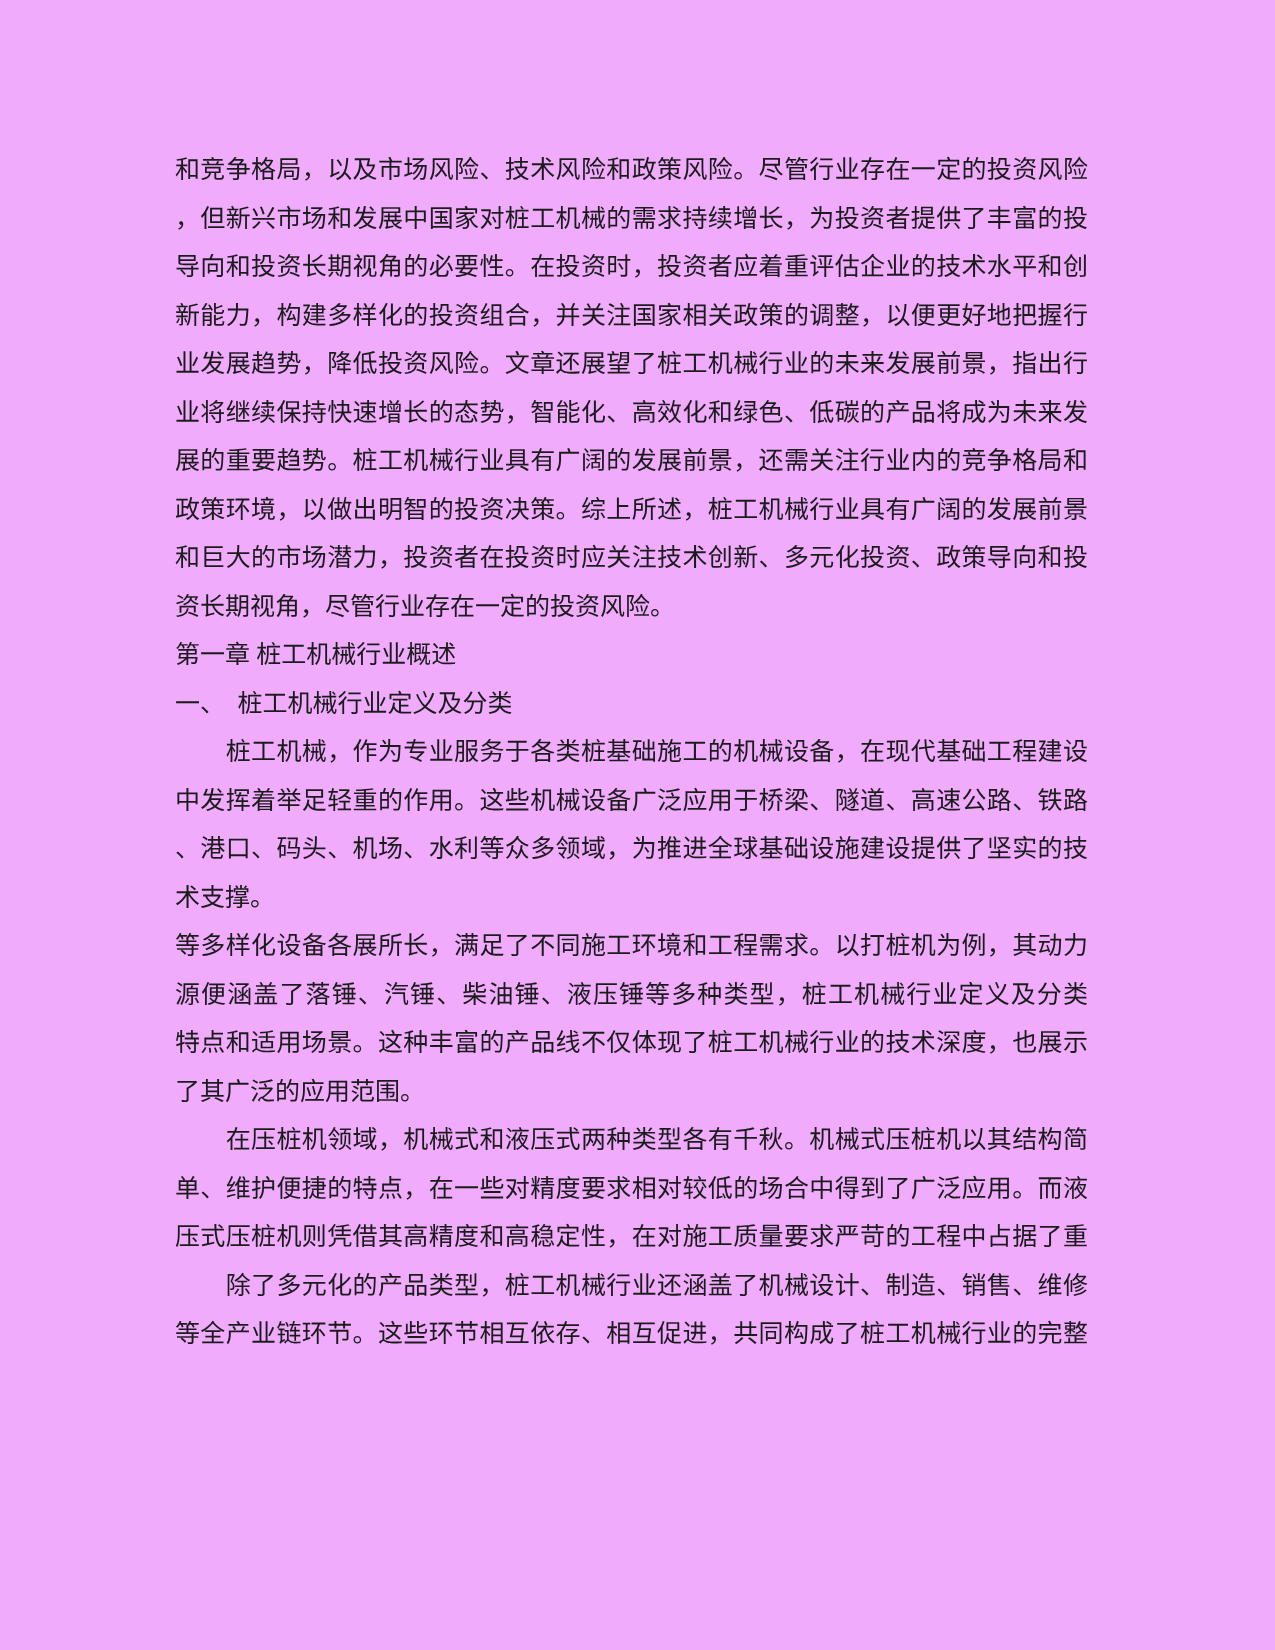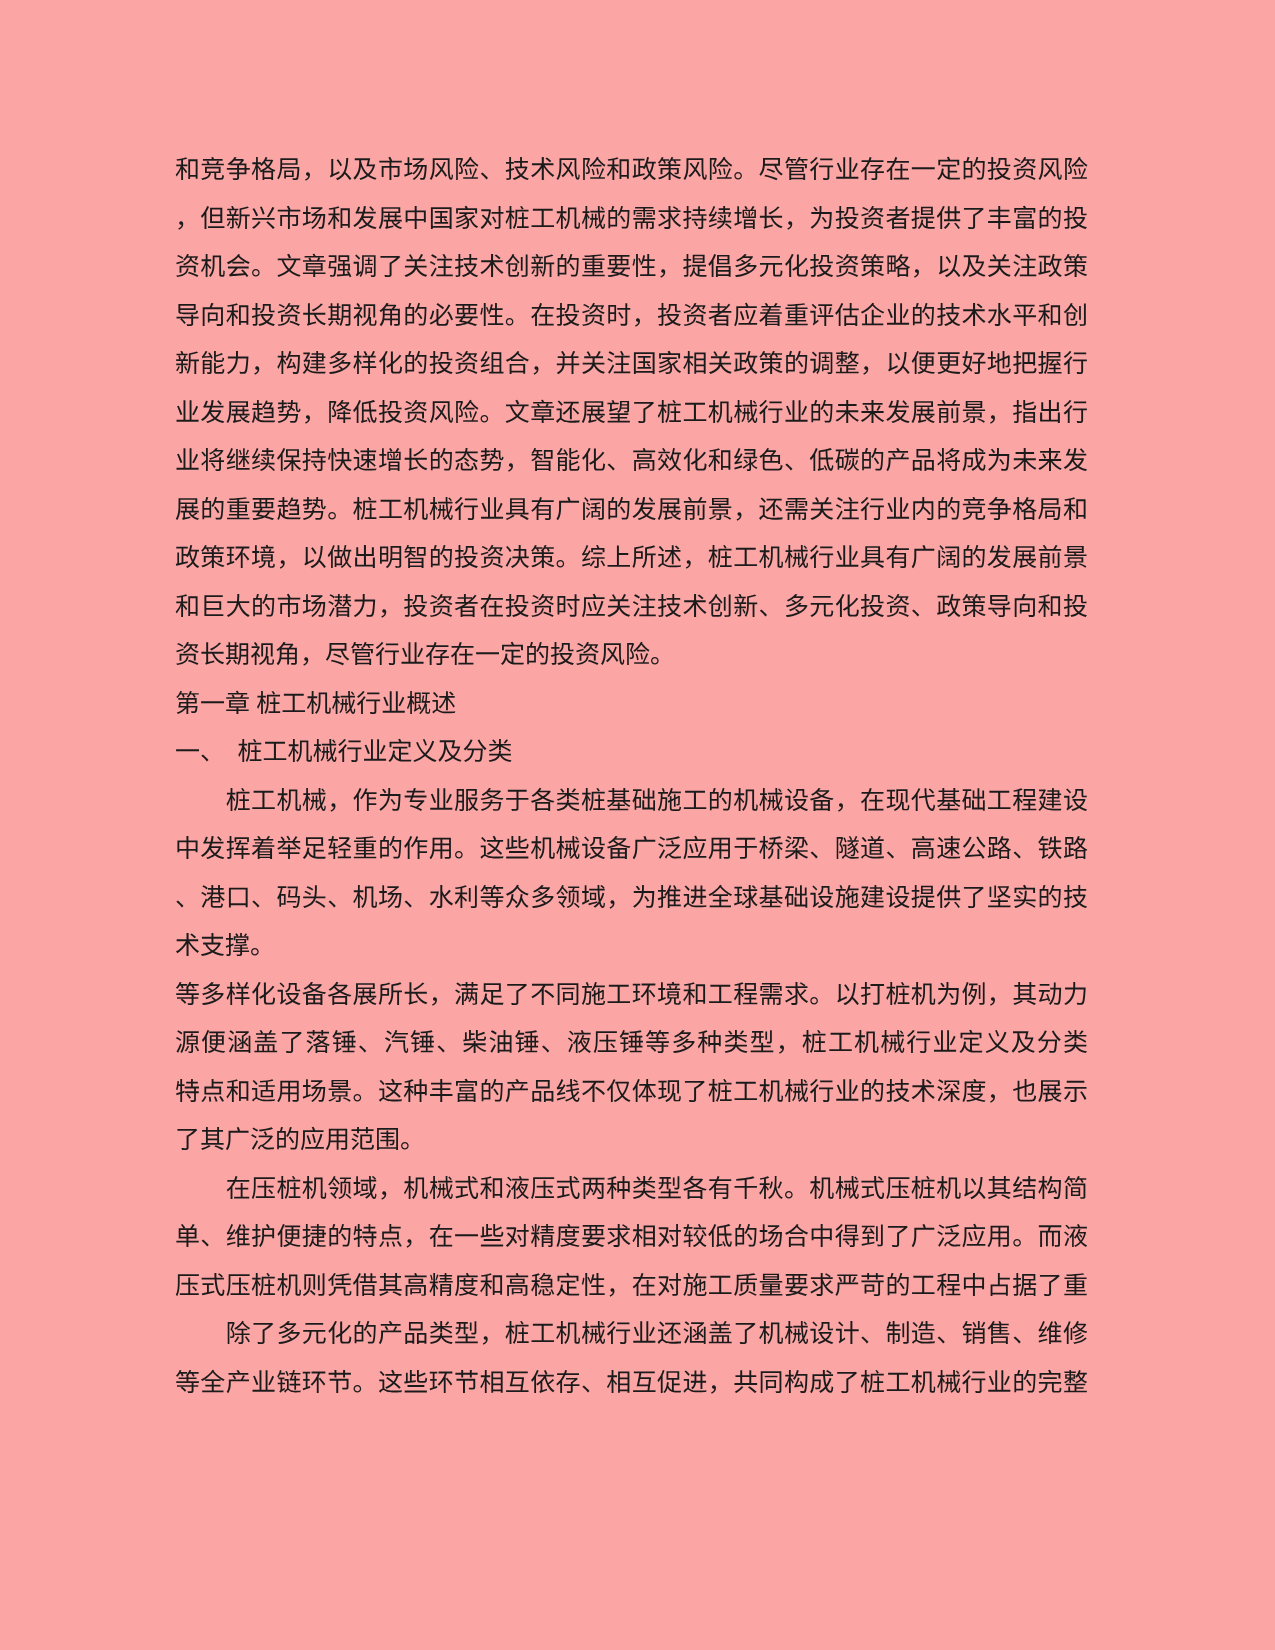--- a/index.html
+++ b/index.html
@@ -6,21 +6,21 @@
   html, body {
     margin: 0;
     padding: 0;
     background: #ffffff;
   }
   .page {
     position: relative;
     width: 1275px;
     height: 1650px;
     margin: 0 auto;
-    background: #fca5a5;
+    background: #f0abfc;
     box-sizing: border-box;
     padding: 146px 187px 0 175px;
     overflow: hidden;
   }
   .doc-body {
     width: 913px;
   }
   .line {
     margin: 0;
     padding: 0;
@@ -38,21 +38,20 @@
     text-align-last: justify;
   }
 </style>
 </head>
 <body>
 
 <div class="page">
   <div class="doc-body">
     <p class="line j">和竞争格局，以及市场风险、技术风险和政策风险。尽管行业存在一定的投资风险</p>
     <p class="line j">，但新兴市场和发展中国家对桩工机械的需求持续增长，为投资者提供了丰富的投</p>
-    <p class="line j">资机会。文章强调了关注技术创新的重要性，提倡多元化投资策略，以及关注政策</p>
     <p class="line j">导向和投资长期视角的必要性。在投资时，投资者应着重评估企业的技术水平和创</p>
     <p class="line j">新能力，构建多样化的投资组合，并关注国家相关政策的调整，以便更好地把握行</p>
     <p class="line j">业发展趋势，降低投资风险。文章还展望了桩工机械行业的未来发展前景，指出行</p>
     <p class="line j">业将继续保持快速增长的态势，智能化、高效化和绿色、低碳的产品将成为未来发</p>
     <p class="line j">展的重要趋势。桩工机械行业具有广阔的发展前景，还需关注行业内的竞争格局和</p>
     <p class="line j">政策环境，以做出明智的投资决策。综上所述，桩工机械行业具有广阔的发展前景</p>
     <p class="line j">和巨大的市场潜力，投资者在投资时应关注技术创新、多元化投资、政策导向和投</p>
     <p class="line">资长期视角，尽管行业存在一定的投资风险。</p>
     <p class="line">第一章 桩工机械行业概述</p>
     <p class="line">一、　桩工机械行业定义及分类</p>

